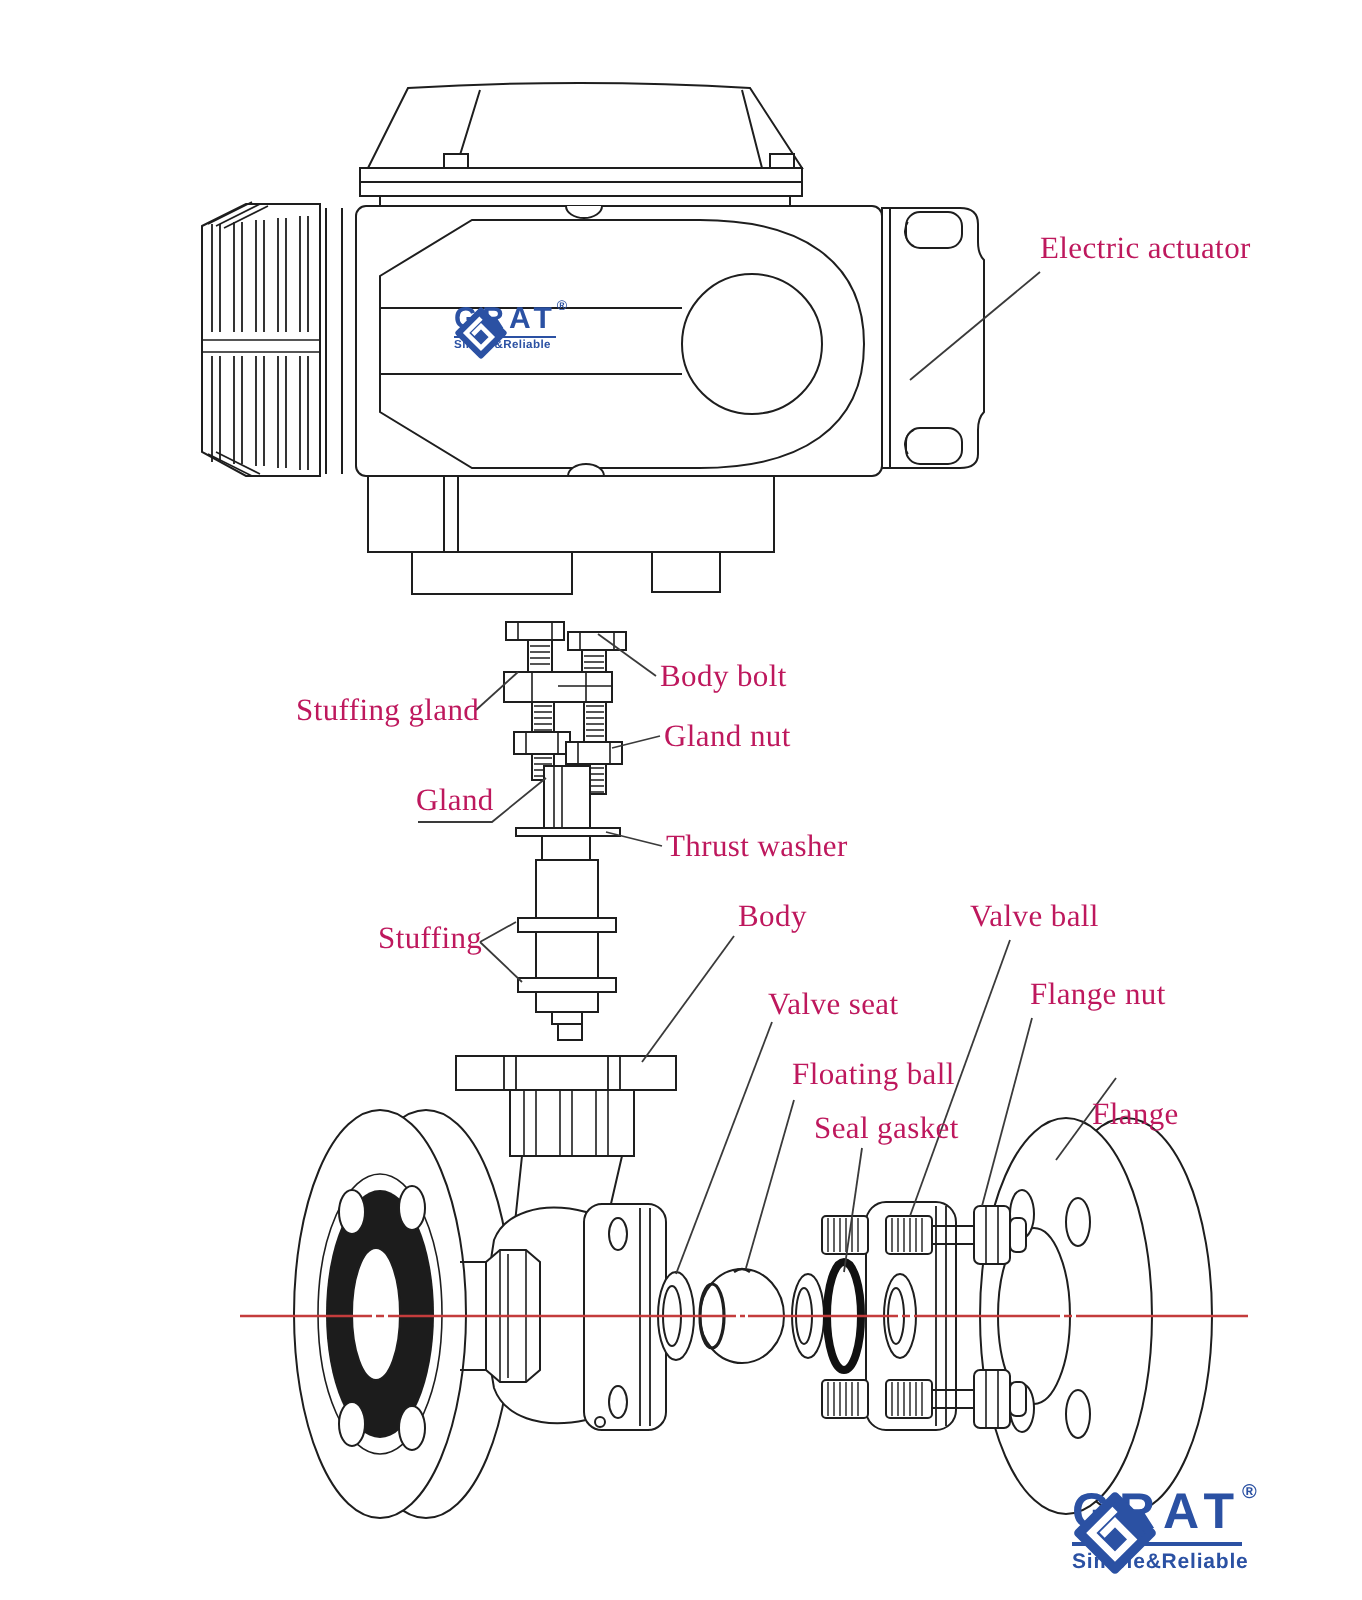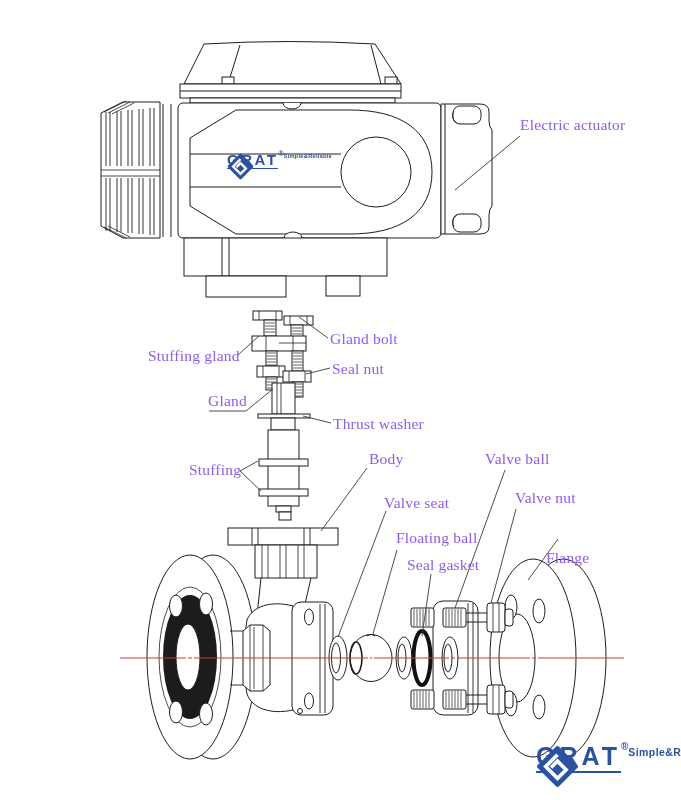--- a/index.html
+++ b/index.html
@@ -2,26 +2,26 @@
 <html><head>
 <meta charset="utf-8">
 <style>
   html,body{margin:0;padding:0;background:#fff;}
   .stage{
     position:relative;width:681px;height:800px;background:#ffffff;overflow:hidden;
     font-family:"Liberation Serif","DejaVu Serif",serif;
   }
   .stage svg{position:absolute;left:0;top:0;}
   .lbl{
-    position:absolute;font-size:15.5px;color:#8b5cf6;white-space:nowrap;
+    position:absolute;font-size:15.5px;color:#be185d;white-space:nowrap;
     letter-spacing:.2px;
   }
   
   .logo{position:absolute;display:flex;align-items:flex-start;color:#2b51a3;}
-  .logo .txt{display:flex;flex-direction:row;}
+  .logo .txt{display:flex;flex-direction:column;}
   .logo .row{display:flex;align-items:flex-start;}
   .logo .name{font-family:"Liberation Sans","DejaVu Sans",sans-serif;font-weight:bold;line-height:1;}
   .logo .reg{font-family:"Liberation Sans",sans-serif;font-weight:bold;}
   .logo .tag{font-family:"Liberation Sans","DejaVu Sans",sans-serif;font-weight:bold;line-height:1;}
   .logo-small{left:227px;top:152px;}
   .logo-small .dmd{width:27px;height:29px;margin-right:4px;}
   .logo-small .name{font-size:15px;letter-spacing:2.5px;border-bottom:1.5px solid #2b51a3;padding-bottom:1px;}
   .logo-small .reg{font-size:7px;margin-top:-2px;}
   .logo-small .tag{font-size:5.8px;letter-spacing:.2px;margin-top:2px;}
   .logo-large{left:536px;top:744px;}
@@ -214,30 +214,30 @@
     </g>
 
     <g stroke="#c43c3c" stroke-width="1.2">
       <path d="M120,658 H186 M194,658 H368 M374,658 H449 M457,658 H530 M538,658 H624"></path>
       <path d="M188,658 H192 M370,658 H372.5 M451,658 H455 M532,658 H536"></path>
     </g>
   </g>
 </svg>
 
 <div class="lbl" style="left:520px;top:116px">Electric actuator</div>
-<div class="lbl" style="left:330px;top:330px">Gland bolt</div>
+<div class="lbl" style="left:330px;top:330px">Body bolt</div>
 <div class="lbl" style="left:148px;top:347px">Stuffing gland</div>
-<div class="lbl" style="left:332px;top:360px">Seal nut</div>
+<div class="lbl" style="left:332px;top:360px">Gland nut</div>
 <div class="lbl" style="left:208px;top:392px">Gland</div>
 <div class="lbl" style="left:333px;top:415px">Thrust washer</div>
 <div class="lbl" style="left:189px;top:461px">Stuffing</div>
 <div class="lbl" style="left:369px;top:450px">Body</div>
 <div class="lbl" style="left:485px;top:450px">Valve ball</div>
 <div class="lbl" style="left:384px;top:494px">Valve seat</div>
-<div class="lbl" style="left:515px;top:489px">Valve nut</div>
+<div class="lbl" style="left:515px;top:489px">Flange nut</div>
 <div class="lbl" style="left:396px;top:529px">Floating ball</div>
 <div class="lbl" style="left:546px;top:549px">Flange</div>
 <div class="lbl" style="left:407px;top:556px">Seal gasket</div>
 
 <div class="logo logo-small">
   <svg class="dmd" viewBox="0 0 40 40">
     <path d="M20,3 L37,20 L20,37 L3,20 Z" fill="#2b51a3" stroke="#2b51a3" stroke-width="4" stroke-linejoin="round"></path>
     <path d="M20,9 L9,20 L20,31 L28,23 L20,15 L14,21" fill="none" stroke="#fff" stroke-width="3.4"></path>
   </svg>
   <div class="txt">

